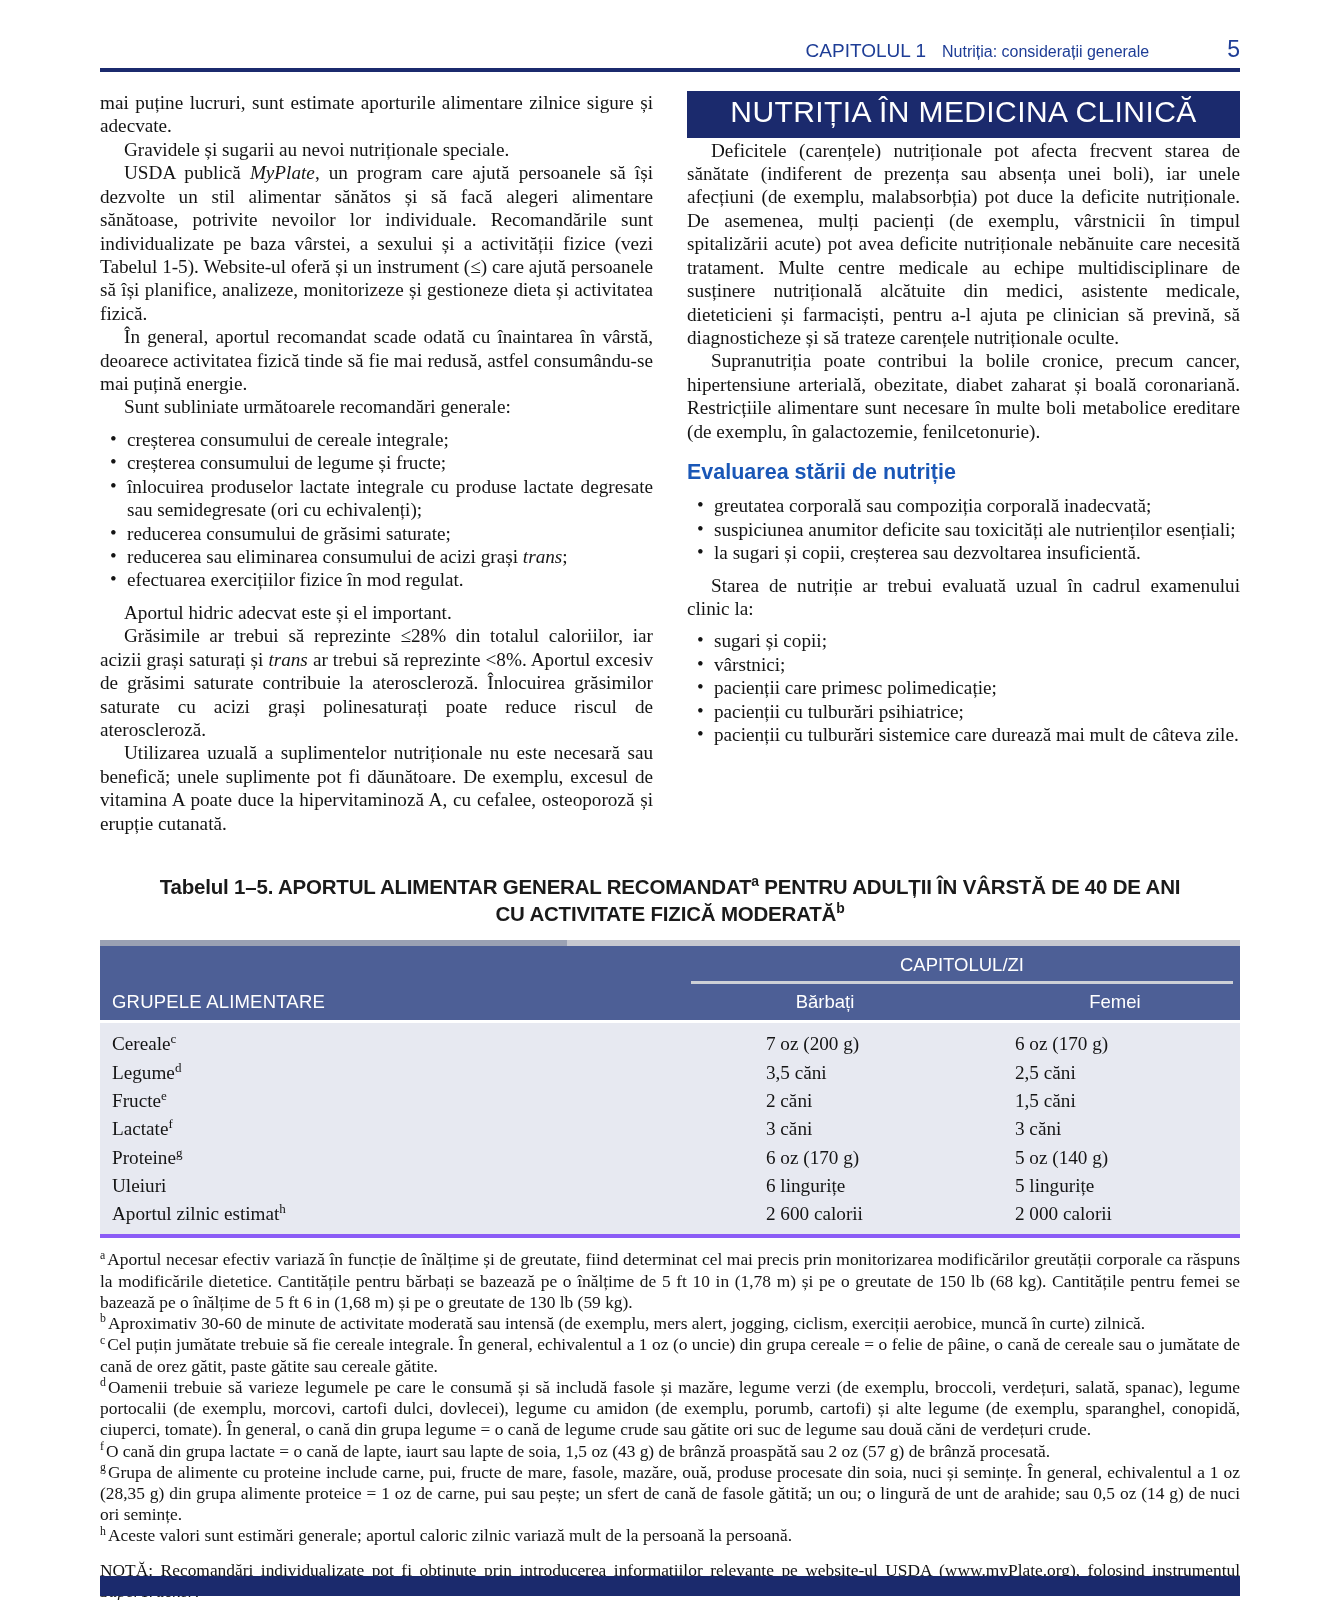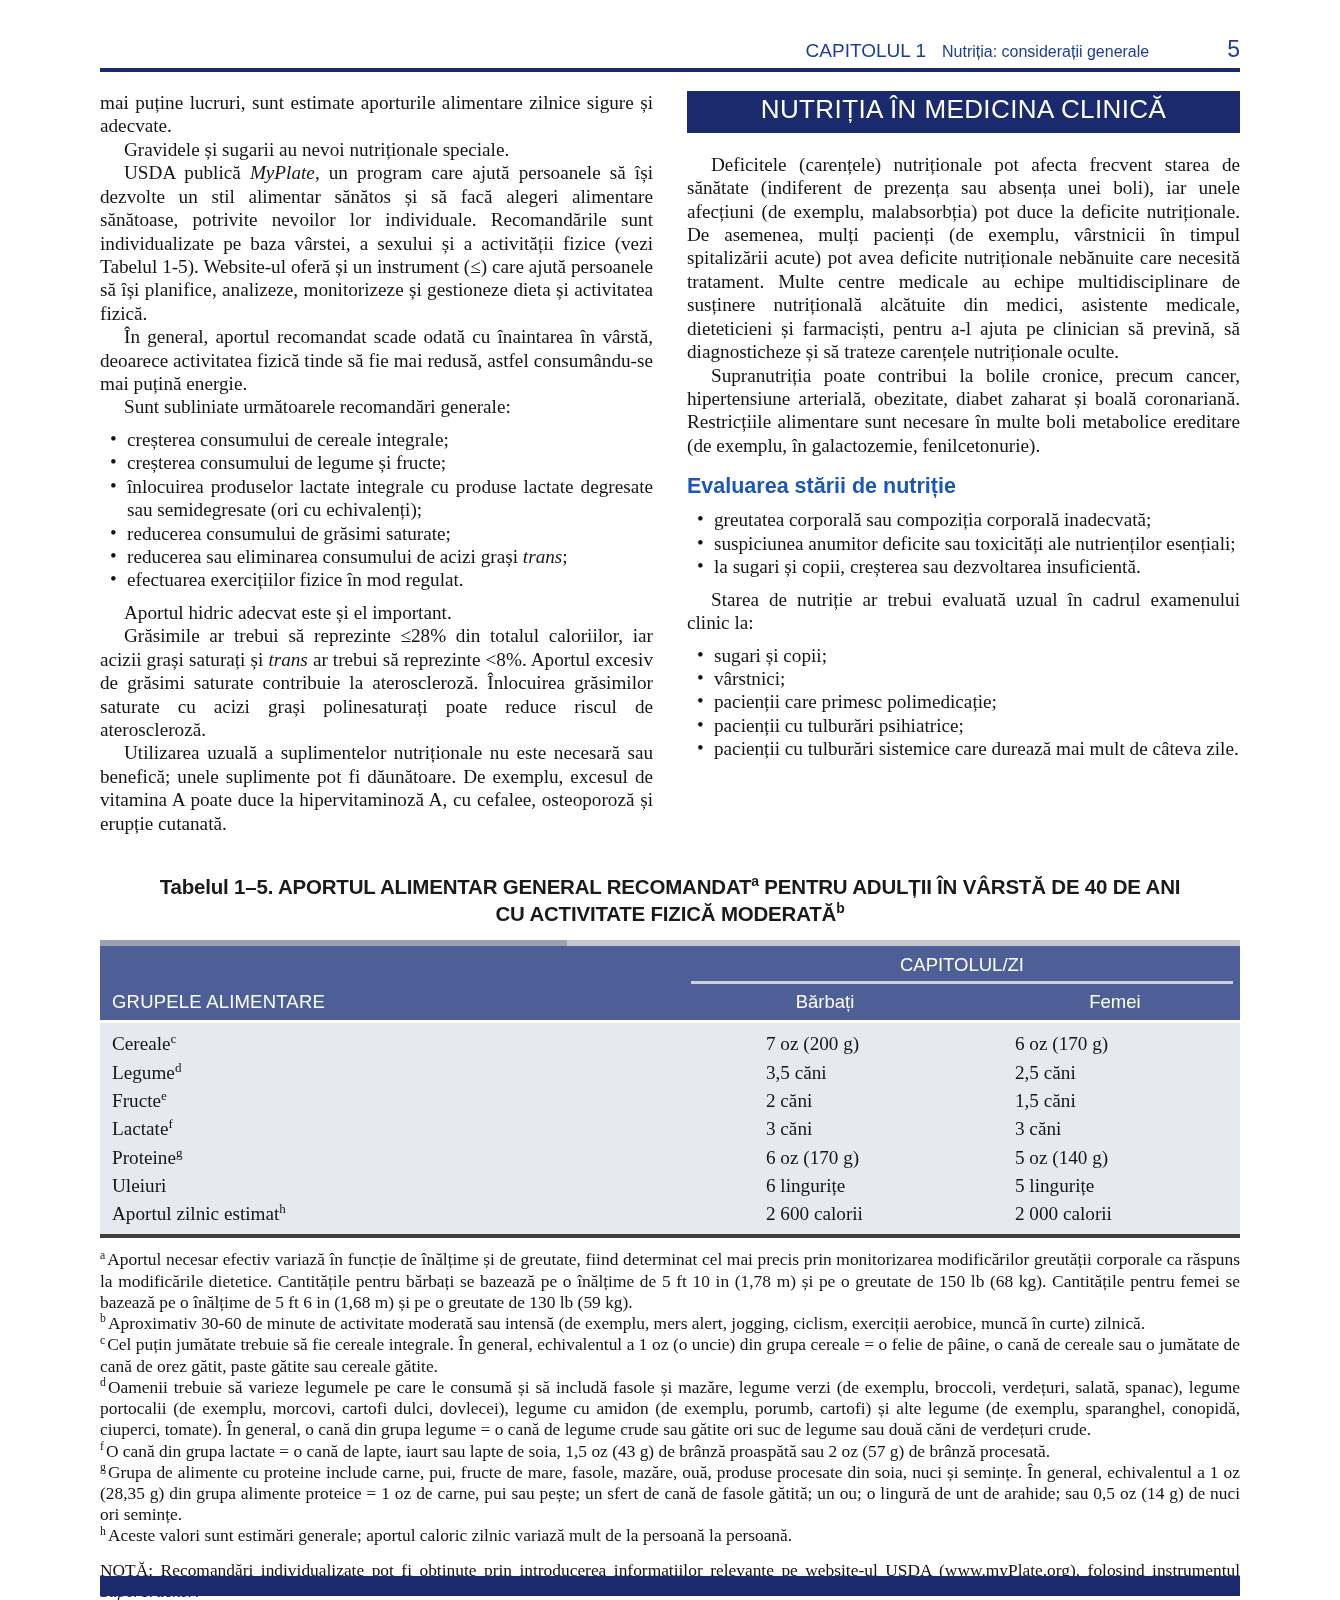--- a/index.html
+++ b/index.html
@@ -27,21 +27,21 @@
   .col p.sp{margin-top:9px;}
   em{font-style:italic;}
   sup{font-size:68%;line-height:0;}
 
   ul.blt{list-style:none;margin:9px 0;padding:0;}
   ul.blt li{padding-left:27px;position:relative;margin:0;}
   ul.blt li::before{content:"•";position:absolute;left:10px;top:-1px;}
 
   .banner{
     background:#1b2a6d;color:#ffffff;font-family:"Liberation Sans", sans-serif;
-    font-size:26px;text-align:center;padding:3px 0 7px;margin-bottom:20px;
+    font-size:30px;text-align:center;padding:3px 0 7px;margin-bottom:1px;
     letter-spacing:0.4px;
   }
   h3.sect{
     font-family:"Liberation Sans", sans-serif;color:#1a57b7;font-size:21.5px;
     margin:16px 0 8px;font-weight:bold;text-align:left;
   }
 
   
   .tblwrap{margin-top:38px;}
   .tbltitle{
@@ -62,21 +62,21 @@
   }
   tr.hdr2 th{border-bottom:3px solid #ffffff;padding:6px 0 7px;}
   th.groups{text-align:left;padding-left:12px !important;letter-spacing:0.2px;}
   th.sex{font-weight:bold;text-align:center;}
   table.nut tbody{background:#e7e9f1;}
   table.nut tbody td{padding:3.2px 0;}
   table.nut tbody td.g{padding-left:12px;}
   table.nut tbody td.m{padding-left:106px;}
   table.nut tbody td.w{padding-left:25px;}
   table.nut tbody tr:first-child td{padding-top:10px;}
-  table.nut tbody tr:last-child td{padding-bottom:9px;border-bottom:4px solid #404040;}
+  table.nut tbody tr:last-child td{padding-bottom:9px;border-bottom:4px solid #8b5cf6;}
 
   
   .fns{margin-top:11px;font-size:17.4px;line-height:1.22;text-align:justify;}
   .fns p{margin:0;}
   .fns sup{margin-right:2px;}
   .note{margin-top:13px;font-size:17.4px;line-height:1.22;text-align:justify;}
 
   .footbar{position:absolute;left:100px;right:100px;bottom:4px;height:20px;background:#1b2a6d;}
 </style>
 </head>

